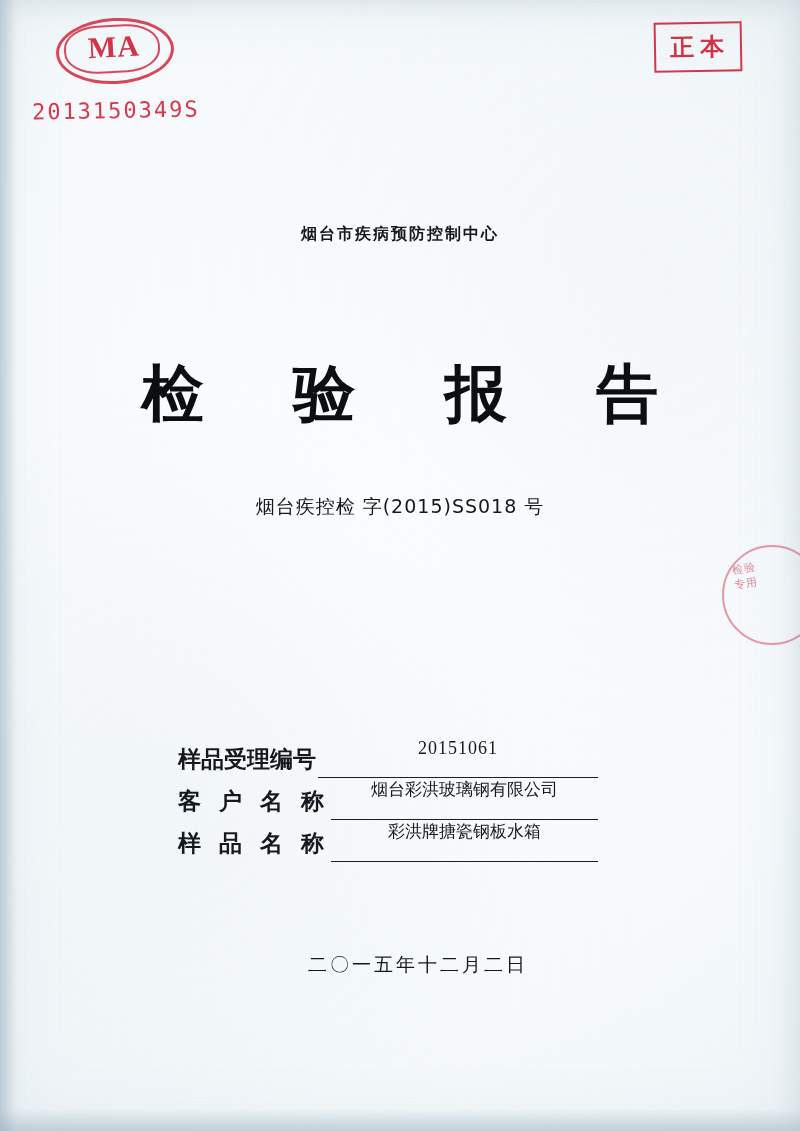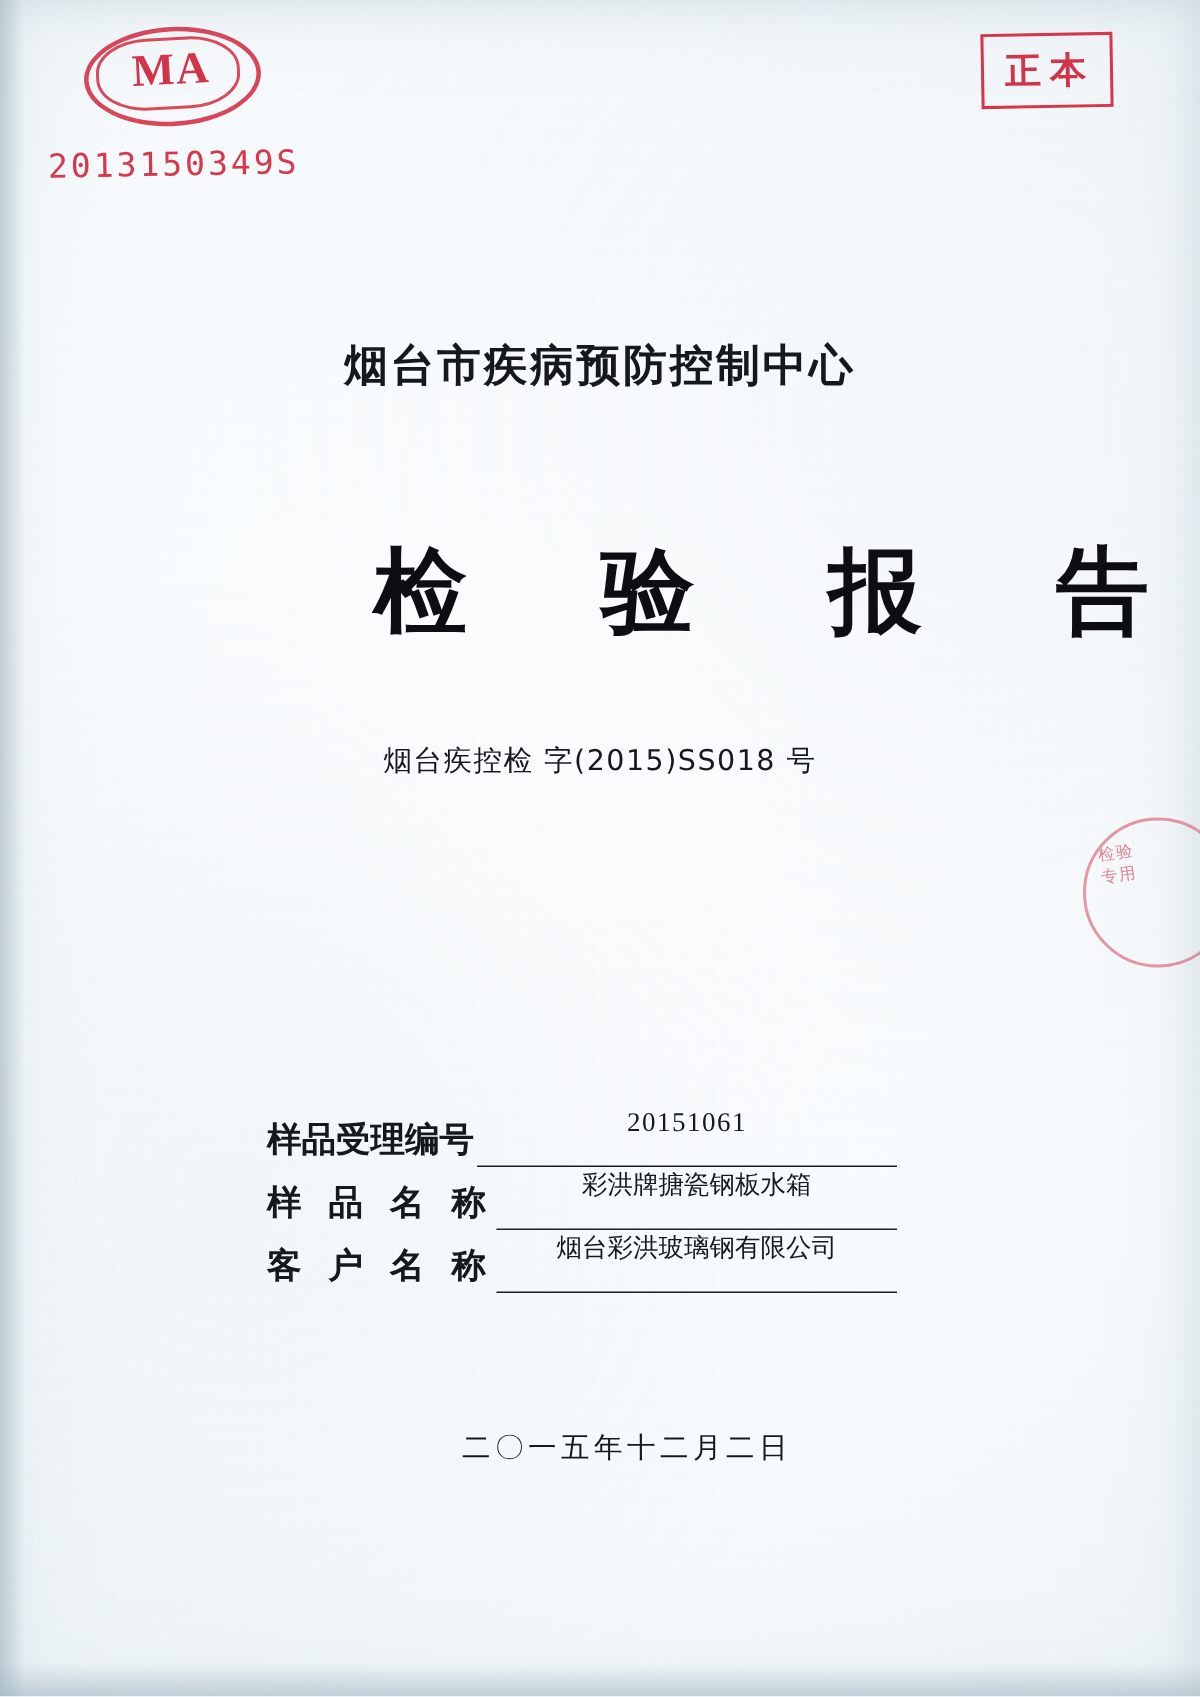--- a/index.html
+++ b/index.html
@@ -157,30 +157,30 @@
   }
 
   
   #org-name {
     position: absolute;
     top: 224px;
     left: 0; right: 0;
     text-align: center;
     font-family: "DejaVu Sans", "Liberation Sans", sans-serif;
     font-weight: bold;
-    font-size: 29px;
+    font-size: 16px;
     letter-spacing: 2px;
     color: #15181c;
   }
 
   #report-title {
     position: absolute;
     top: 352px;
     left: 0; right: 0;
-    text-align: right;
+    text-align: center;
     font-family: "DejaVu Sans", "Liberation Sans", sans-serif;
     font-weight: bold;
     font-size: 62px;
     letter-spacing: 34px;
     text-indent: 34px;
     color: #0c0e11;
   }
 
   #report-no {
     position: absolute;
@@ -276,27 +276,27 @@
   <div id="report-no">烟台疾控检 字(2015)SS018 号</div>
 
   <div id="fields">
 
     <div class="field-row">
       <span class="field-label">样品受理编号</span>
       <span class="field-value fv-num">20151061</span>
     </div>
 
     <div class="field-row">
+      <span class="field-label label-spaced">客 户 名 称</span>
+      <span class="field-value">烟台彩洪玻璃钢有限公司</span>
+    </div>
+
+    <div class="field-row">
       <span class="field-label label-spaced">样 品 名 称</span>
       <span class="field-value">彩洪牌搪瓷钢板水箱</span>
-    </div>
-
-    <div class="field-row">
-      <span class="field-label label-spaced">客 户 名 称</span>
-      <span class="field-value">烟台彩洪玻璃钢有限公司</span>
     </div>
 
   </div>
 
   <div id="issue-date">二〇一五年十二月二日</div>
 
   <div id="edges"></div>
   <div id="edge-left"></div>
   <div id="edge-bottom"></div>
 </div>

